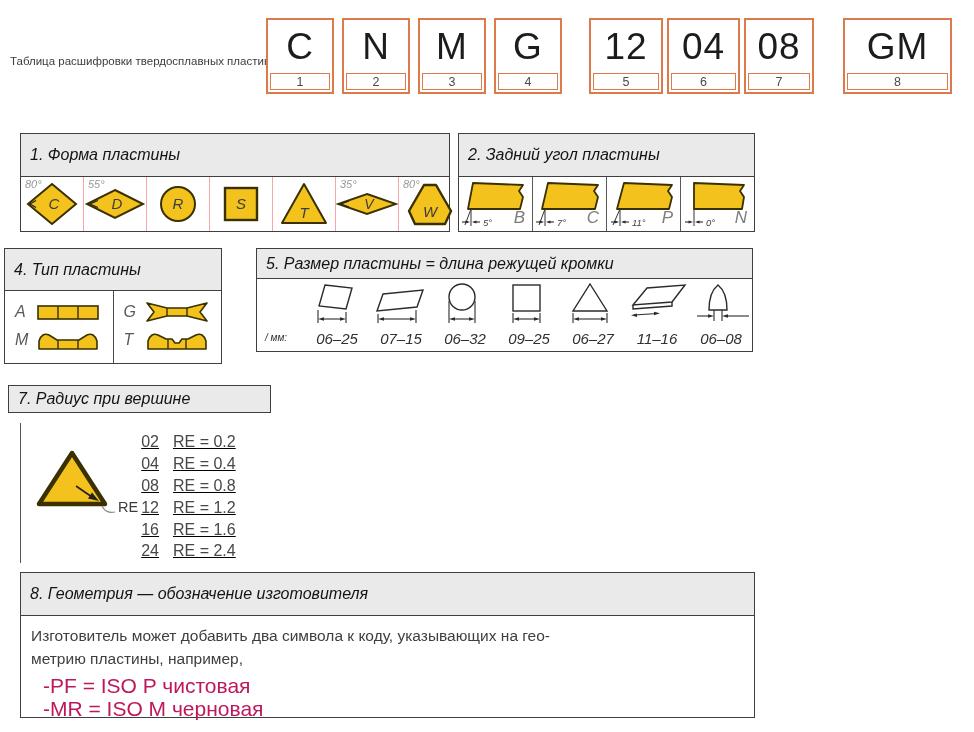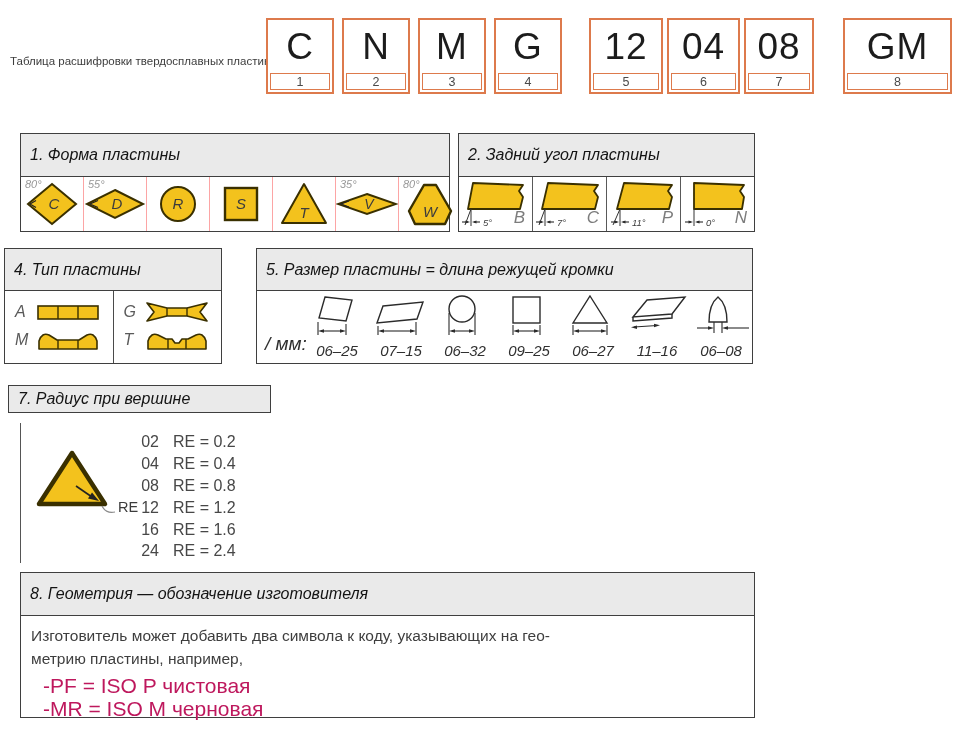--- a/index.html
+++ b/index.html
@@ -35,27 +35,27 @@
 
   
   .s4-body{height:73px;display:flex;}
   .s4col{flex:1;display:flex;flex-direction:column;justify-content:space-evenly;padding:4px 0 6px 10px;box-sizing:border-box;}
   .s4col+.s4col{border-left:1px solid #4a4a4a;}
   .s4item{display:flex;align-items:center;gap:7px;}
   .s4letter{font-size:16px;color:#5a5a5a;width:14px;}
 
   
   .s5-body{height:73px;position:relative;display:flex;padding-left:48px;}
-  .s5unit{position:absolute;left:8px;bottom:8px;font-size:19px;color:#2f2f2f;}
+  .s5unit{position:absolute;left:8px;bottom:8px;font-size:10px;color:#2f2f2f;}
   .s5col{flex:1;display:flex;flex-direction:column;align-items:center;justify-content:flex-end;padding-bottom:4px;}
   .s5val{font-size:15px;color:#303030;margin-top:1px;}
 
   
   .s7-line{position:absolute;left:20px;top:423px;height:140px;width:0;border-left:1.5px solid #555;}
-  .s7-list{position:absolute;left:135px;top:431px;}
+  .s7-list{position:absolute;left:135px;top:431px;text-decoration:underline;}
   .s7row{display:flex;height:21.9px;align-items:center;font-size:16px;color:#474747;}
   .s7code{width:24px;text-align:right;}
   .s7val{margin-left:14px;}
   .s7-tri{position:absolute;left:28px;top:444px;}
 
   
   .s8-box{position:absolute;left:20px;top:616px;width:735px;height:102px;border:1.5px solid #3f3f3f;border-top:none;
           box-sizing:border-box;padding:8px 10px;}
   .s8line{font-size:15.5px;color:#3e3e3e;line-height:23px;}
   .s8ex{line-height:23px;font-size:21px;color:#be185d;margin-left:12px;}
@@ -256,21 +256,21 @@
           <path class="yfill" stroke-width="1.6" stroke-linejoin="round" d="M3,21 L3,13 Q6,4 13,7 L21,11 L27,11 L30,15 L34,15 L37,11 L43,11 L51,7 Q58,4 61,13 L61,21 Z"></path>
           <line x1="23" y1="11" x2="23" y2="21" stroke="#3a3000" stroke-width="1.4"></line>
           <line x1="41" y1="11" x2="41" y2="21" stroke="#3a3000" stroke-width="1.4"></line>
         </svg>
       </div>
     </div>
   </div>
 </div>
 
 <div class="sec" style="left:256px;top:248px;width:497px;">
-  <div class="sec-h" style="height:43px;">5. Размер пластины = длина режущей кромки</div>
+  <div class="sec-h" style="height:31px;">5. Размер пластины = длина режущей кромки</div>
   <div class="sec-b s5-body">
     <span class="s5unit">/ мм:</span>
     <div class="s5col">
       <svg width="64" height="46" viewBox="0 0 64 46">
         <path class="lw" d="M20,2 L47,5 L41,26 L14,23 Z"></path>
         <line x1="13" y1="27" x2="13" y2="40" class="dim"></line>
           <line x1="41" y1="29" x2="41" y2="40" class="dim"></line>
         <line x1="16" y1="36" x2="38" y2="36" class="dim"></line>
         <polygon class="dimhead" points="13,36 19,34.2 19,37.8"></polygon>
           <polygon class="dimhead" points="41,36 35,34.2 35,37.8"></polygon>

